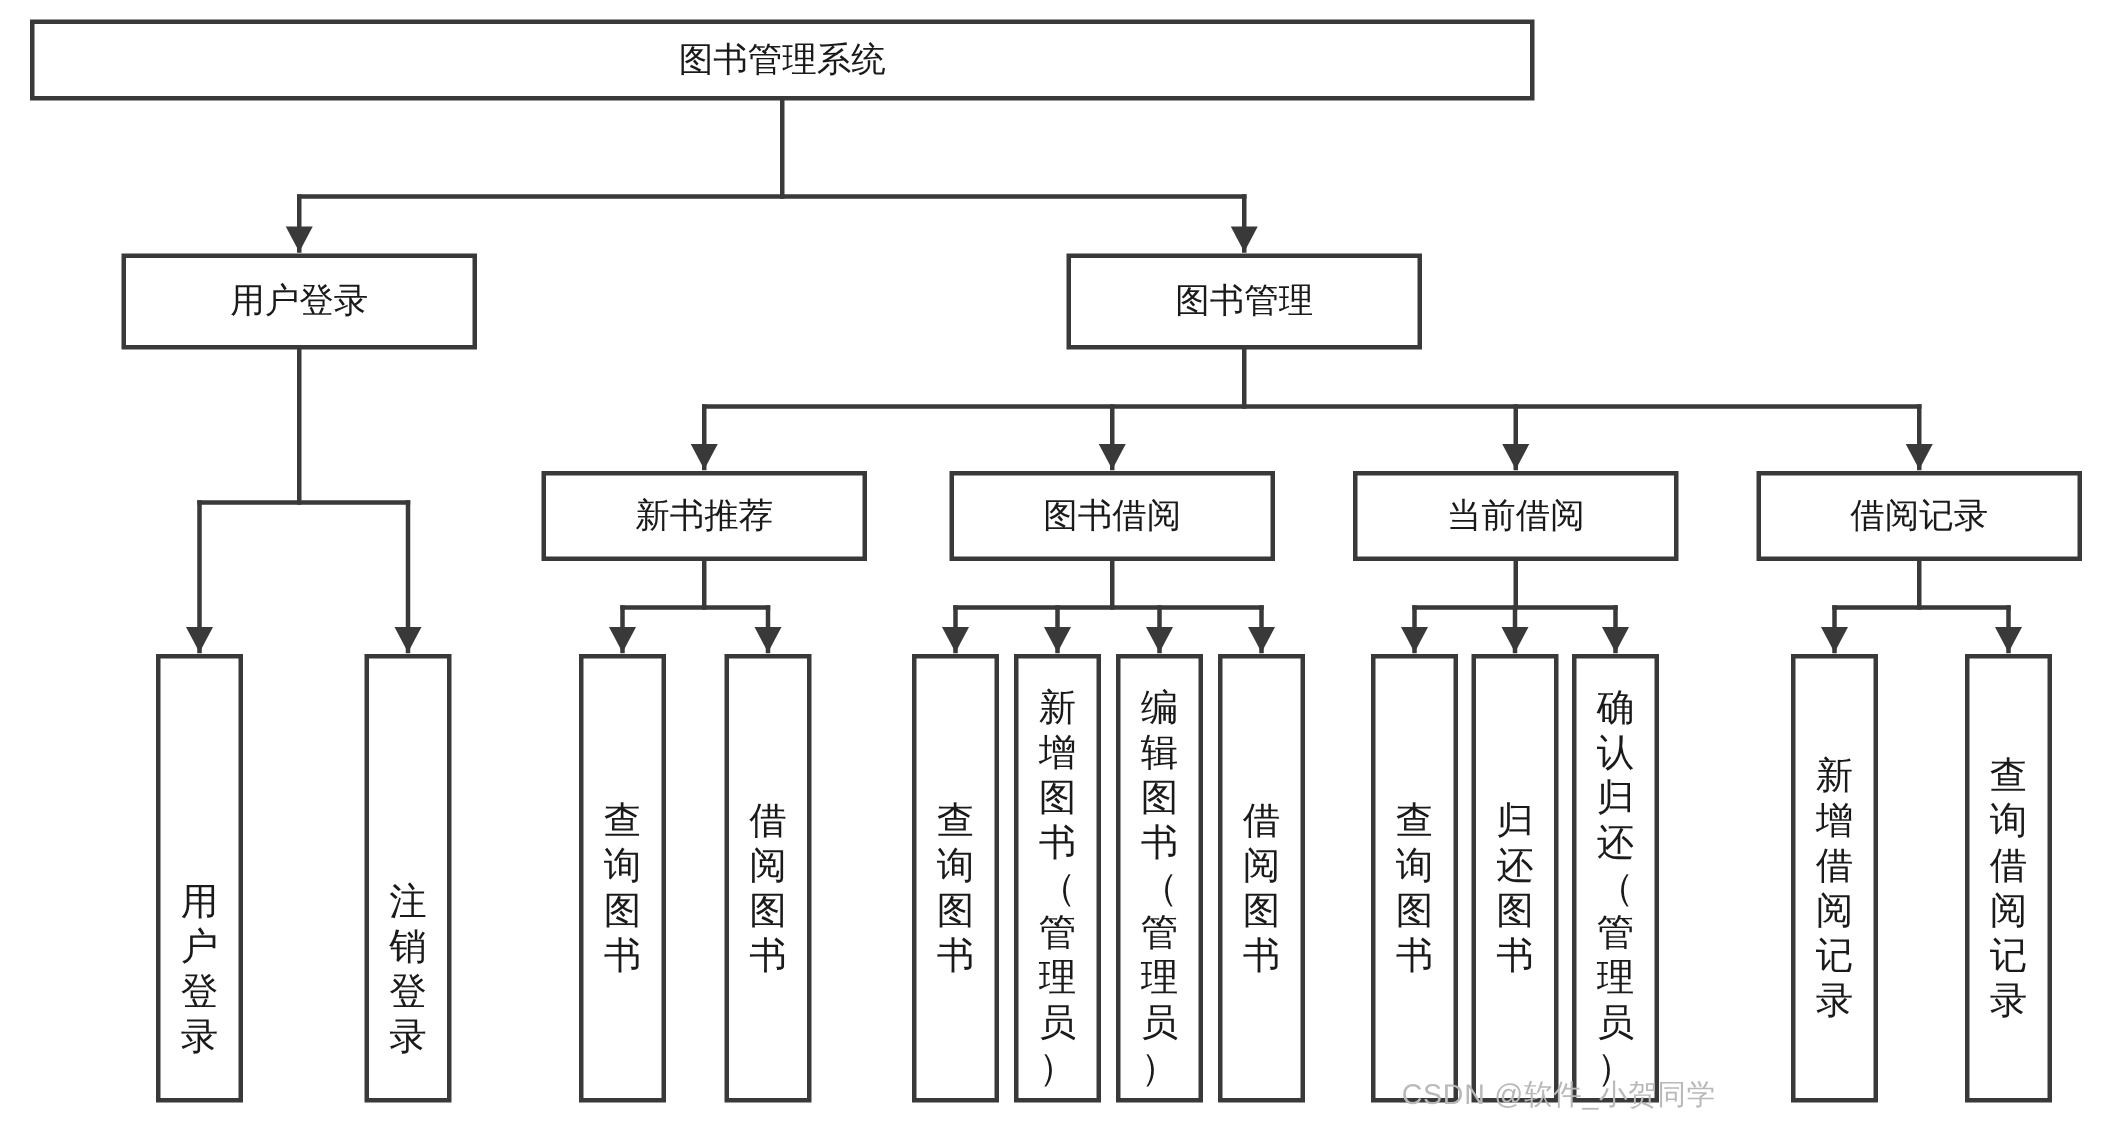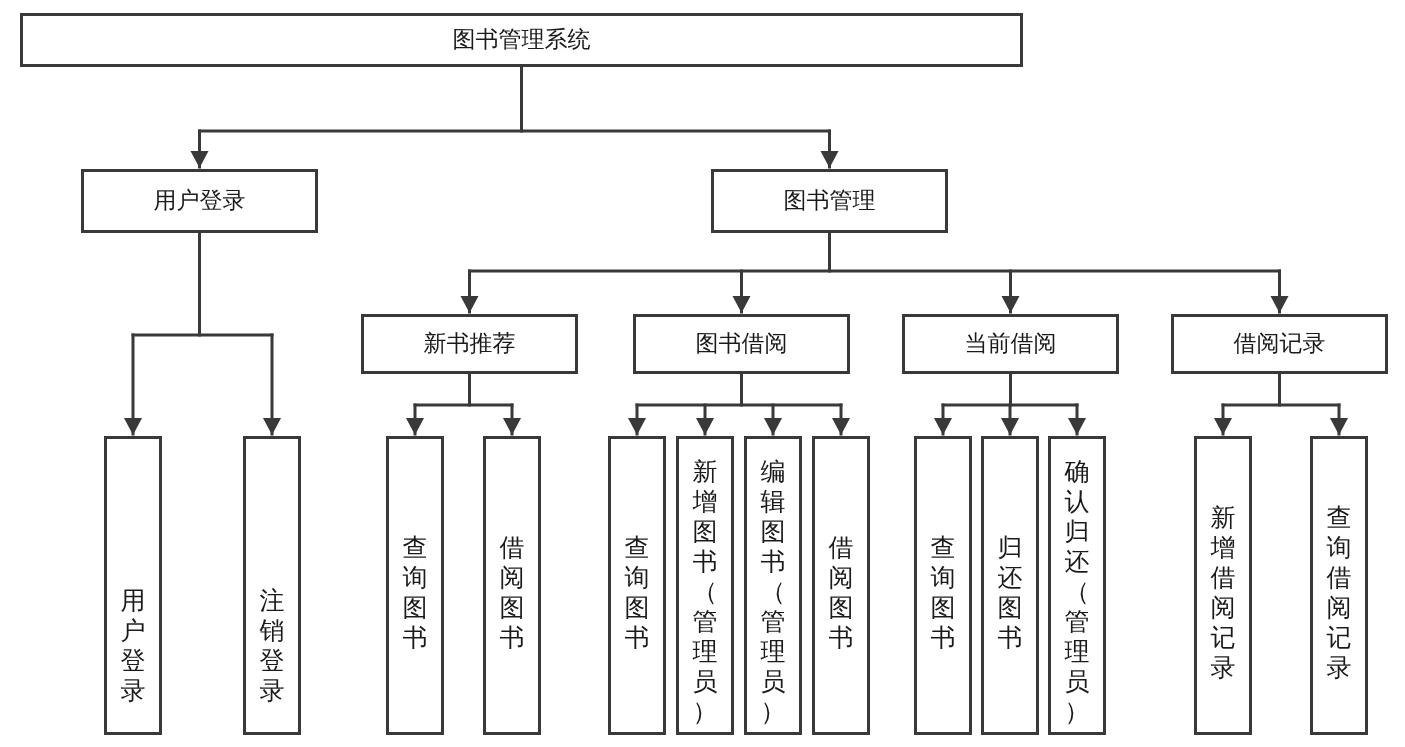--- a/index.html
+++ b/index.html
@@ -218,13 +218,14 @@
         <g>
           <rect x="1195.5" y="437.5" width="55" height="296" class="node-box"></rect>
           <text x="1223" y="0" class="node-label-v"><tspan x="1223" y="525.5">新</tspan><tspan x="1223" y="555.5">增</tspan><tspan x="1223" y="585.5">借</tspan><tspan x="1223" y="615.5">阅</tspan><tspan x="1223" y="645.5">记</tspan><tspan x="1223" y="675.5">录</tspan></text>
         </g>
         <g>
           <rect x="1311.5" y="437.5" width="55" height="296" class="node-box"></rect>
           <text x="1339" y="0" class="node-label-v"><tspan x="1339" y="525.5">查</tspan><tspan x="1339" y="555.5">询</tspan><tspan x="1339" y="585.5">借</tspan><tspan x="1339" y="615.5">阅</tspan><tspan x="1339" y="645.5">记</tspan><tspan x="1339" y="675.5">录</tspan></text>
         </g>
       </g>
   </svg>
+  <div class="watermark">CSDN @软件_小贺同学</div>
 </div>
 
 </body></html>

